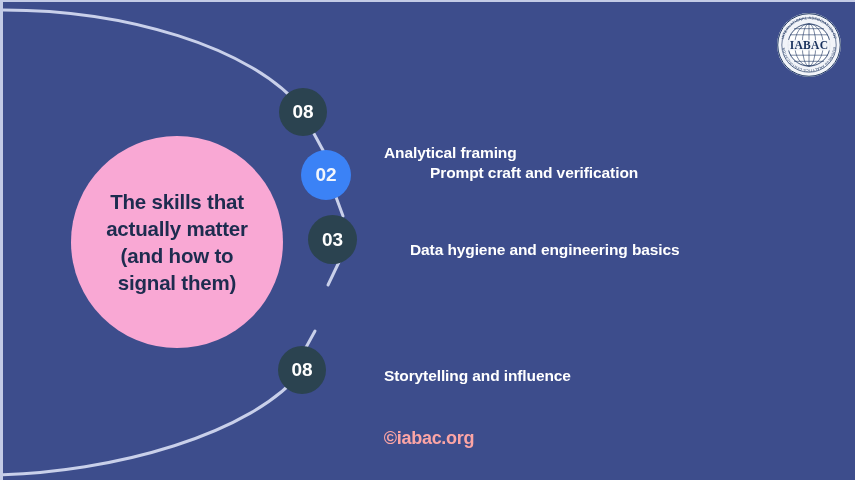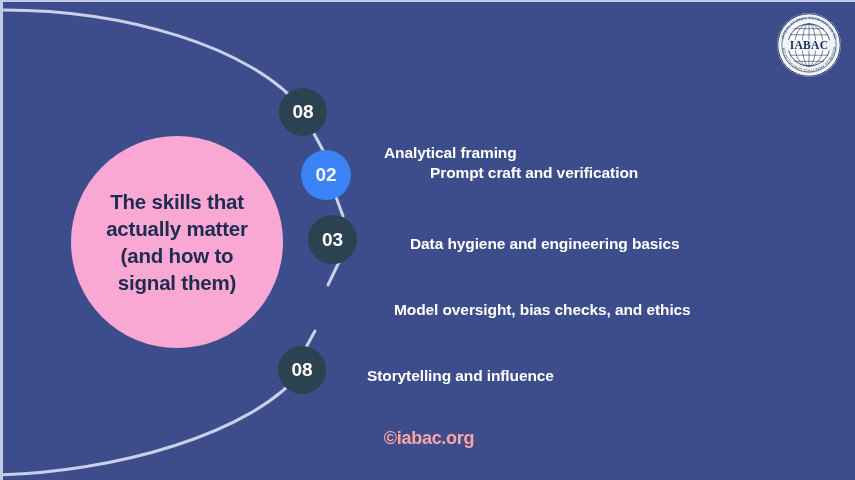--- a/index.html
+++ b/index.html
@@ -73,23 +73,23 @@
     position:absolute;
     color:#ffffff;
     font-weight:700;
     font-size:15.5px;
     letter-spacing:-0.1px;
     white-space:nowrap;
     z-index:5;
   }
   .label-01 { left:381px; top:97px;margin-top:45px; }
   .label-02 { left:407px; top:162px;margin-left:20px; }
-  .label-03 { left:407px; top:233px; }
+  .label-03 { left:407px; top:239px; }
   .label-04 { left:391px; top:299px; }
-  .label-05 { left:364px; top:365px; }
+  .label-05 { left:381px; top:365px; }
   
   .watermark {
     position:absolute;
     left:0; right:0;
     top:426px;
     text-align:center;
     color:#fca5a5;
     font-size:18px;
     font-weight:600;
     letter-spacing:-0.3px;
@@ -123,21 +123,20 @@
   </div>
 
   <div class="badge dark badge-01">08</div>
   <div class="badge light badge-02">02</div>
   <div class="badge dark badge-03">03</div>
   <div class="badge dark badge-05">08</div>
 
   <div class="step-label label-01">Analytical framing</div>
   <div class="step-label label-02">Prompt craft and verification</div>
   <div class="step-label label-03">Data hygiene and engineering basics</div>
-  <div class="step-label label-04">Model oversight, bias checks, and ethics</div>
   <div class="step-label label-05">Storytelling and influence</div>
 
   <div class="watermark">
     <span class="cmark">©</span><span>iabac.org</span>
   </div>
 
   <svg class="logo" viewBox="0 0 100 100">
     <defs>
       <path id="ringTop" d="M 50 50 m -38 0 a 38 38 0 0 1 76 0" fill="none"></path>
       <path id="ringBot" d="M 50 50 m 36 0 a 36 36 0 0 1 -72 0" fill="none"></path>

